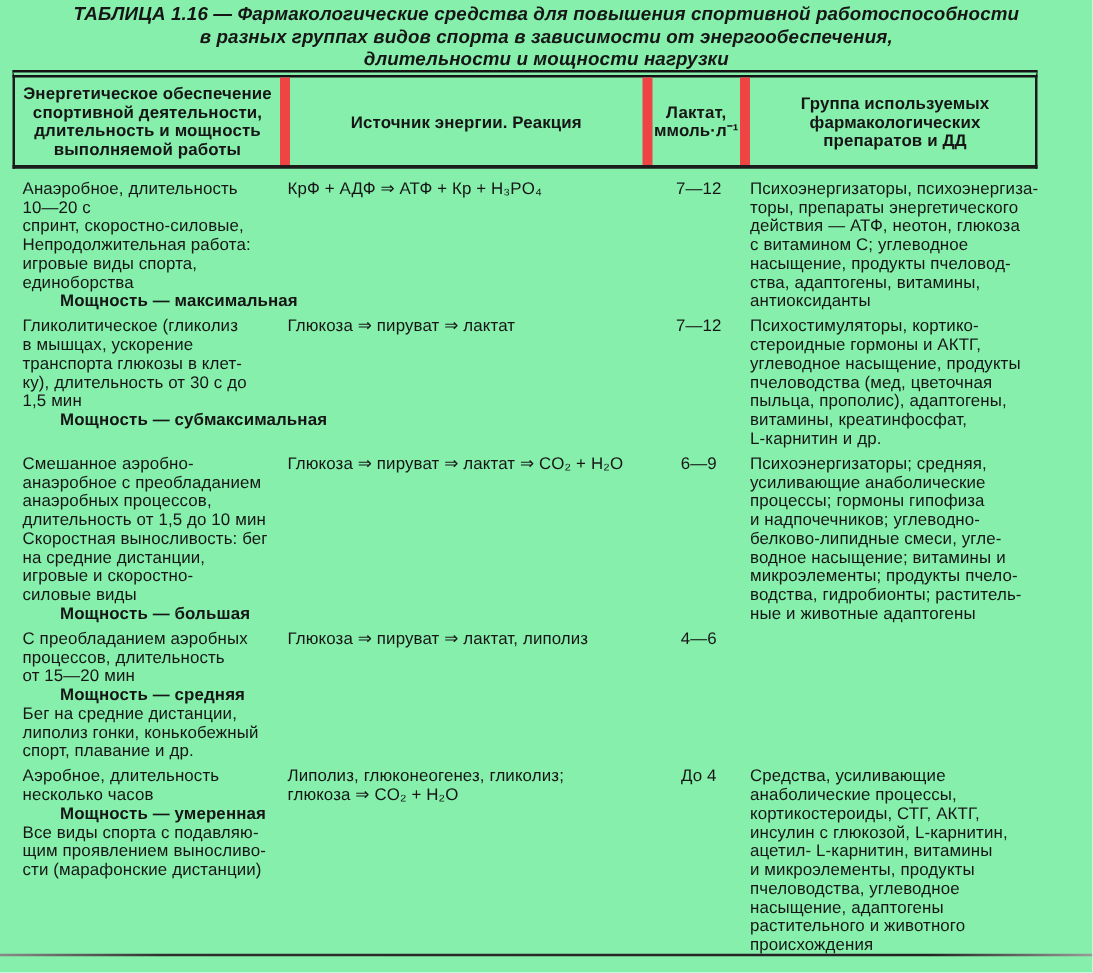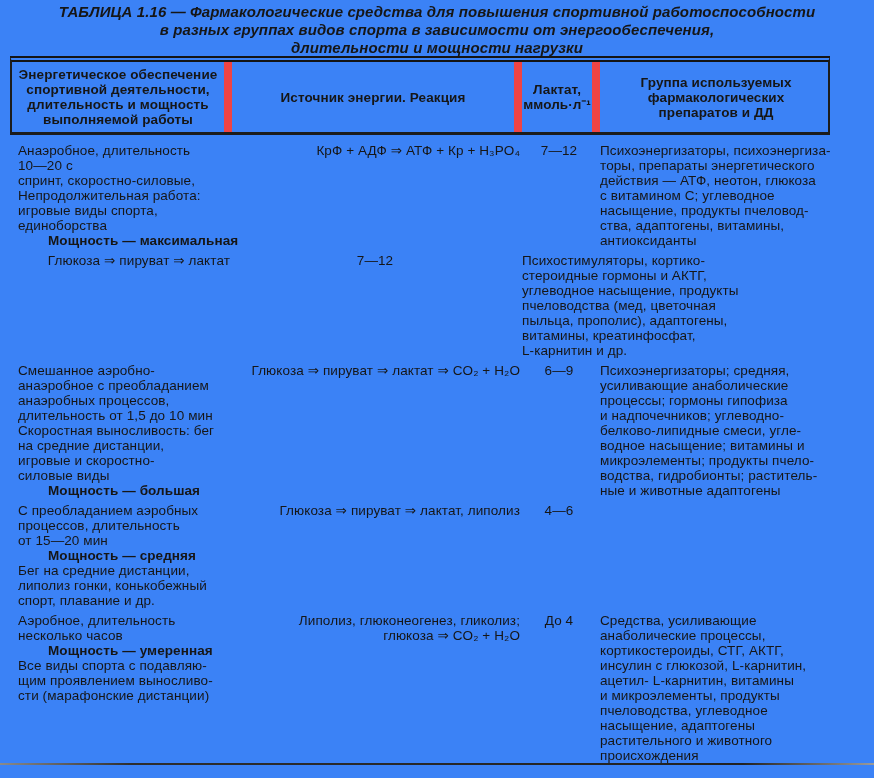--- a/index.html
+++ b/index.html
@@ -1,19 +1,19 @@
 <!DOCTYPE html>
 <html><head>
 <meta charset="utf-8">
 <style>
   * { margin:0; padding:0; box-sizing:border-box; }
   html,body { background:#ffffff; }
   .page {
     position:relative; width:874px; height:778px; overflow:hidden;
-    background:#3b82f6; color:#161616;
+    background:#86efac; color:#161616;
     font-family:"Liberation Sans", sans-serif;
   }
   .title { padding-top:3px; text-align:center; font-weight:bold; font-style:italic;
            font-size:15px; line-height:18px; letter-spacing:0.1px; }
   .table-wrap { position:absolute; left:10px; top:56px; width:820px; }
   .thead {
     display:grid; grid-template-columns:220px 290px 78px 232px;
     border-left:2px solid #1c1c1c; border-right:2px solid #1c1c1c;
     border-top:6px double #141414; border-bottom:3px solid #1c1c1c;
   }
@@ -21,21 +21,21 @@
     display:flex; flex-direction:column; justify-content:center; align-items:center;
     text-align:center; font-weight:bold; font-size:13.5px; line-height:15.5px;
     padding:5px 2px; border-right:8px solid #ef4444;
   }
   .th:last-child { border-right:none; }
   .tbody { padding-top:8px; }
   .row { display:grid; grid-template-columns:220px 290px 78px 232px; margin-bottom:5px; }
   .line { font-size:13.5px; line-height:15px; white-space:nowrap; letter-spacing:0.1px; }
   .bold { font-weight:bold;padding-left:30px; }
   .c-energy { padding-left:8px; }
-  .c-reaction { text-align:right; }
+  .c-reaction { text-align:left; }
   .c-lactate { text-align:center; font-size:13.5px; line-height:15px; }
   .c-drugs { padding-left:2px; }
   .bottom-rule {
     position:absolute; left:0; top:763px; width:874px; height:2px;
     background:linear-gradient(to right,#8a8a8a,#2e2e2e 15%,#222 85%,#9a9a9a);
   }
 </style>
 </head>
 <body>
 
@@ -89,20 +89,28 @@
             <div class="line">Психоэнергизаторы, психоэнергиза-</div>
             <div class="line">торы, препараты энергетического</div>
             <div class="line">действия — АТФ, неотон, глюкоза</div>
             <div class="line">с витамином С; углеводное</div>
             <div class="line">насыщение, продукты пчеловод-</div>
             <div class="line">ства, адаптогены, витамины,</div>
             <div class="line">антиоксиданты</div>
           </div>
         </div>
         <div class="row">
+          <div class="cell c-energy">
+            <div class="line">Гликолитическое (гликолиз</div>
+            <div class="line">в мышцах, ускорение</div>
+            <div class="line">транспорта глюкозы в клет-</div>
+            <div class="line">ку), длительность от 30 с до</div>
+            <div class="line">1,5 мин</div>
+            <div class="line bold">Мощность — субмаксимальная</div>
+          </div>
           <div class="cell c-reaction">
             <div class="line">Глюкоза ⇒ пируват ⇒ лактат</div>
           </div>
           <div class="cell c-lactate">
             <div class="line">7—12</div>
           </div>
           <div class="cell c-drugs">
             <div class="line">Психостимуляторы, кортико-</div>
             <div class="line">стероидные гормоны и АКТГ,</div>
             <div class="line">углеводное насыщение, продукты</div>

